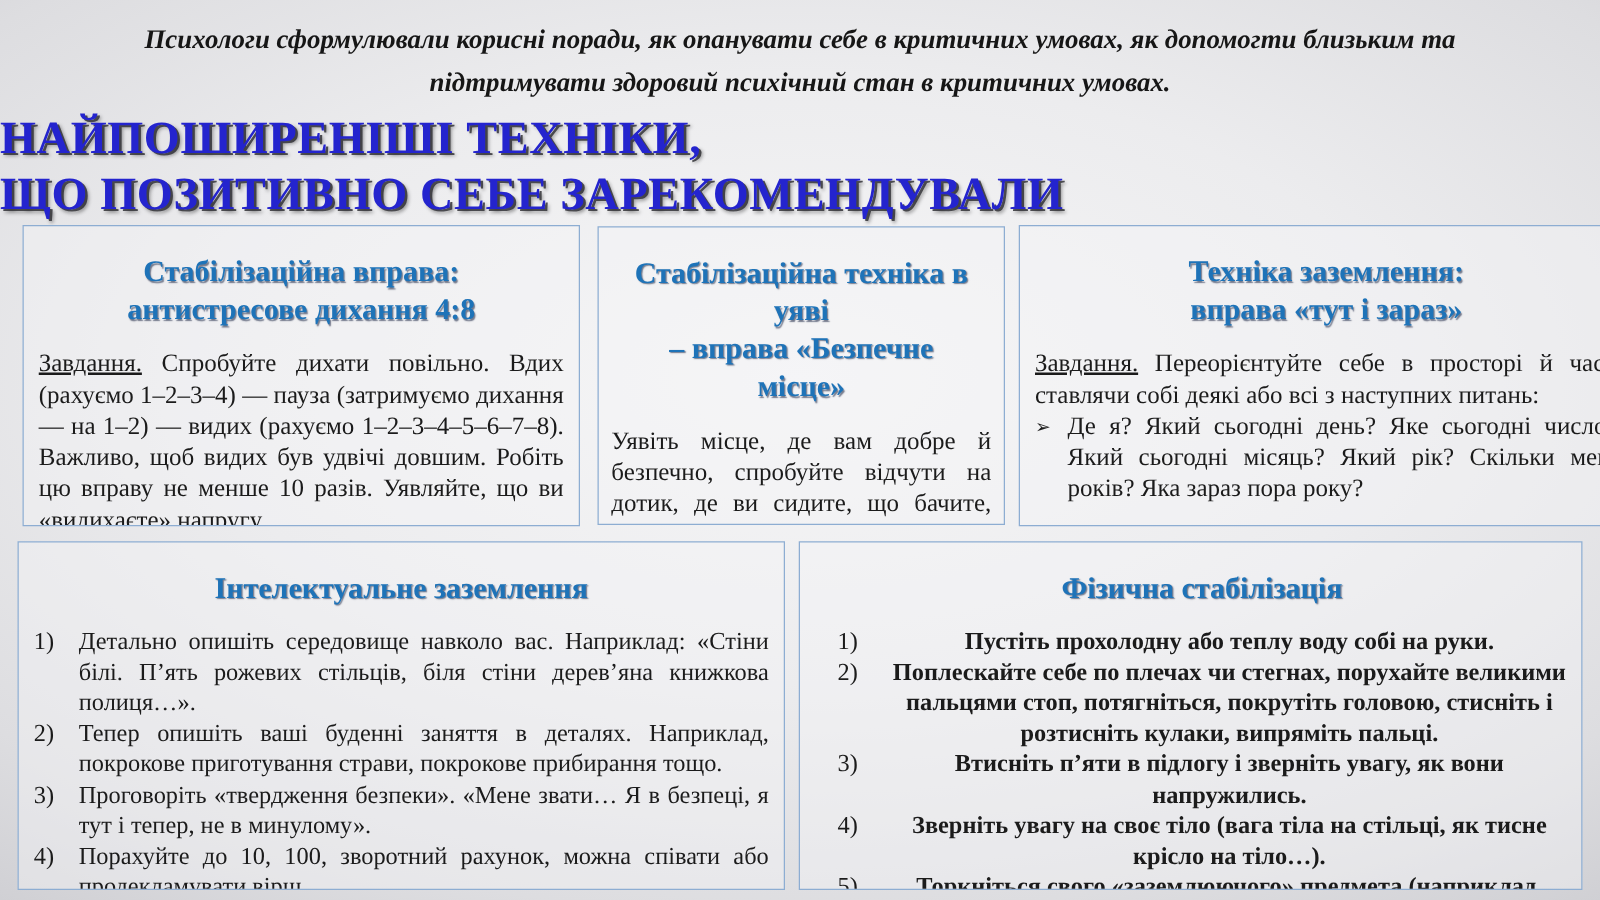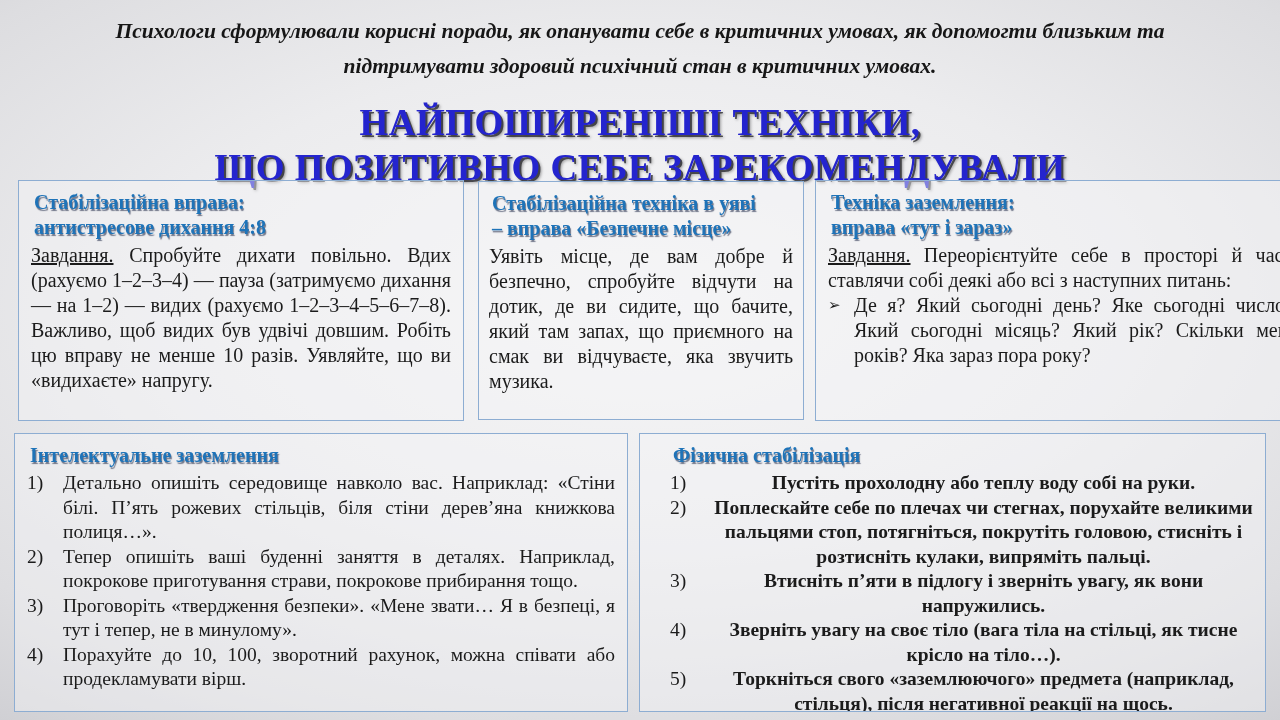--- a/index.html
+++ b/index.html
@@ -15,37 +15,38 @@
   .intro {
     position: absolute; top: 14px; left: 55px; right: 55px;
     margin: 0;
     text-align: center;
     font-style: italic; font-weight: bold;
     font-size: 21.5px; line-height: 1.62;
     color: #161616;
   }
   .main-title {
     position: absolute; top: 88px; left: 0; right: 0;
-    margin: 12px;
-    text-align: center;
+    margin: 0;
+    text-align: left;
     font-size: 37px; font-weight: bold; line-height: 1.22;
     letter-spacing: 0.5px;
     color: #2424CE;
     text-shadow: 2px 2px 0 rgba(50,50,55,0.85), 3px 3px 3px rgba(0,0,0,0.35);
   }
   .card {
     position: absolute; box-sizing: border-box;
     border: 1px solid #8dadd2;
     background: rgba(245,245,247,0.45);
     padding: 6px 12px 8px;
     overflow: hidden;
   }
   .card-title {
-    margin: 3px;
-    font-size: 20px; font-weight: bold; line-height: 1.26;
+    margin: 16px;
+    text-align: center;
+    font-size: 24px; font-weight: bold; line-height: 1.26;
     color: #1E73B8;
     text-shadow: 1px 1.5px 1px rgba(30,40,70,0.6);
   }
   .card-body {
     margin: 3px 0 0;
     font-size: 20px; line-height: 25px;
   }
   .just { text-align: justify; }
   .u { text-decoration: underline; margin-top: 16px; }
   .it { }

